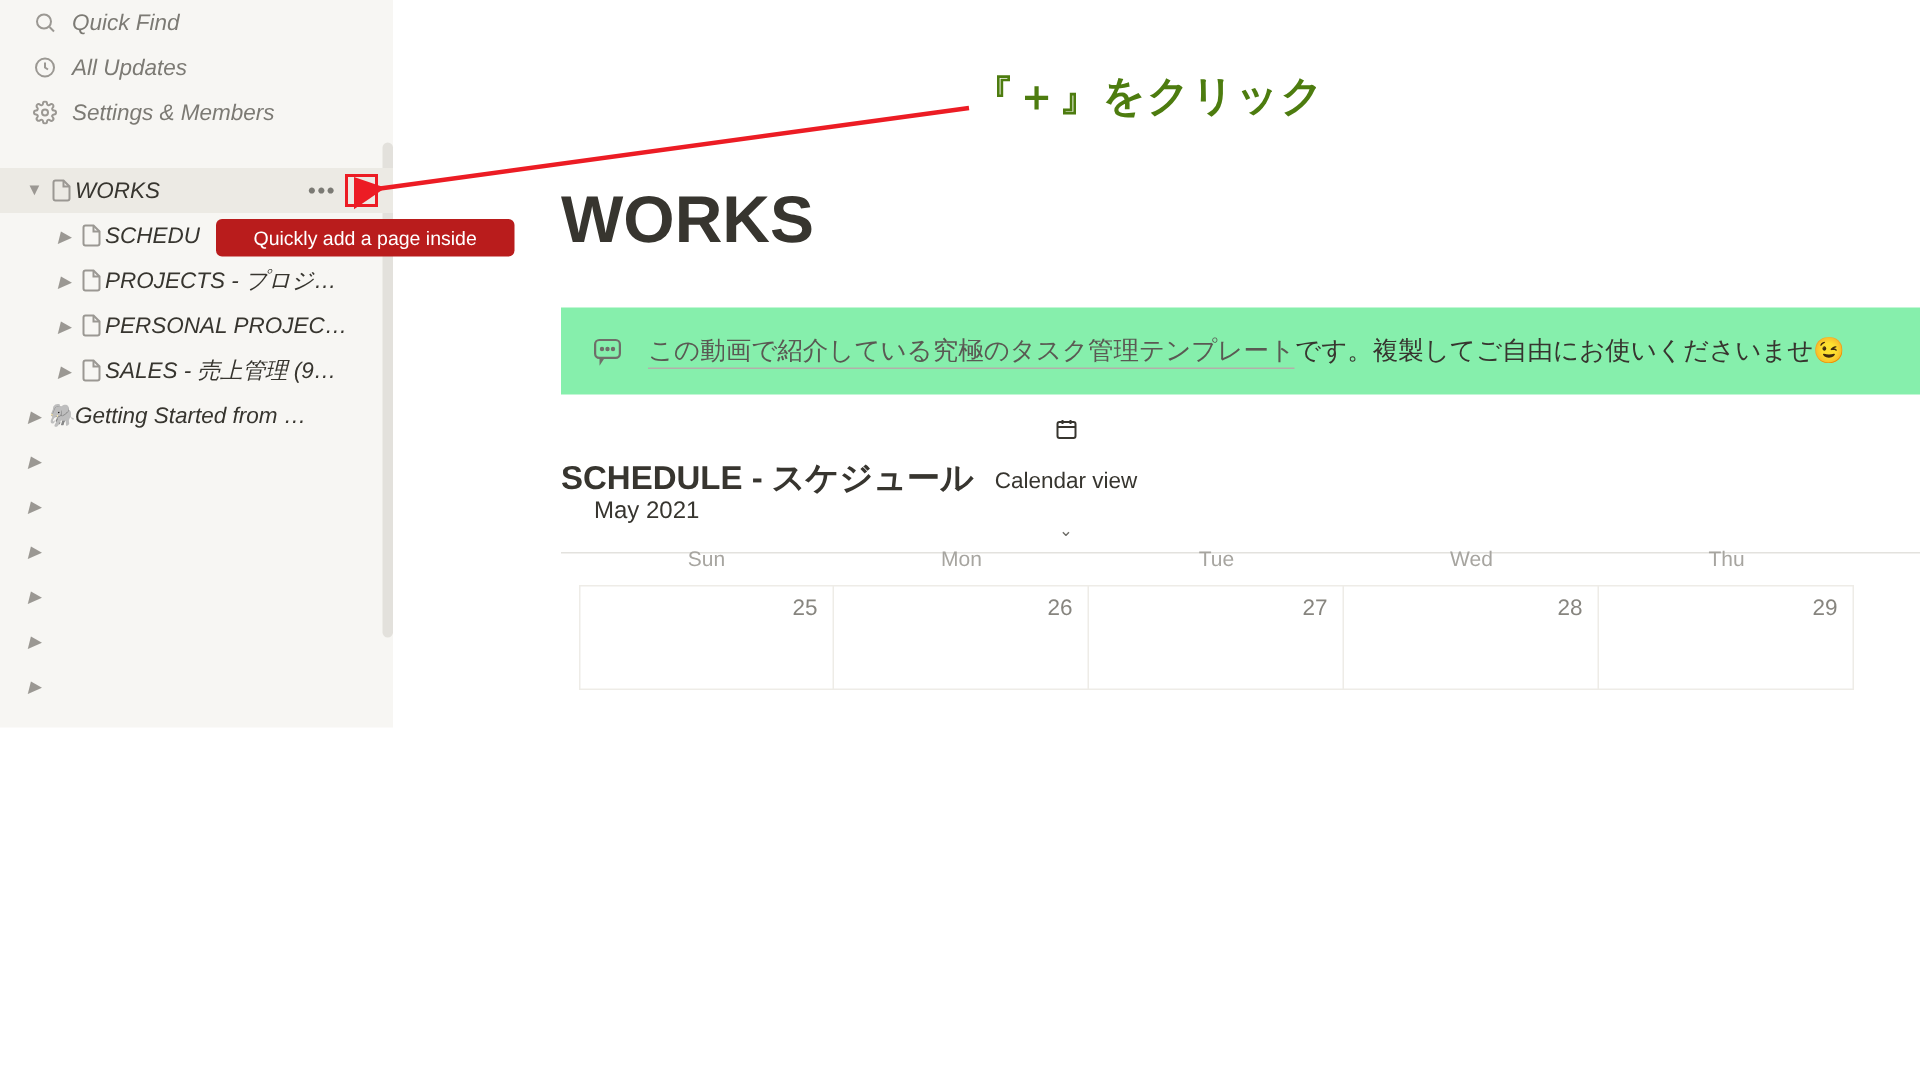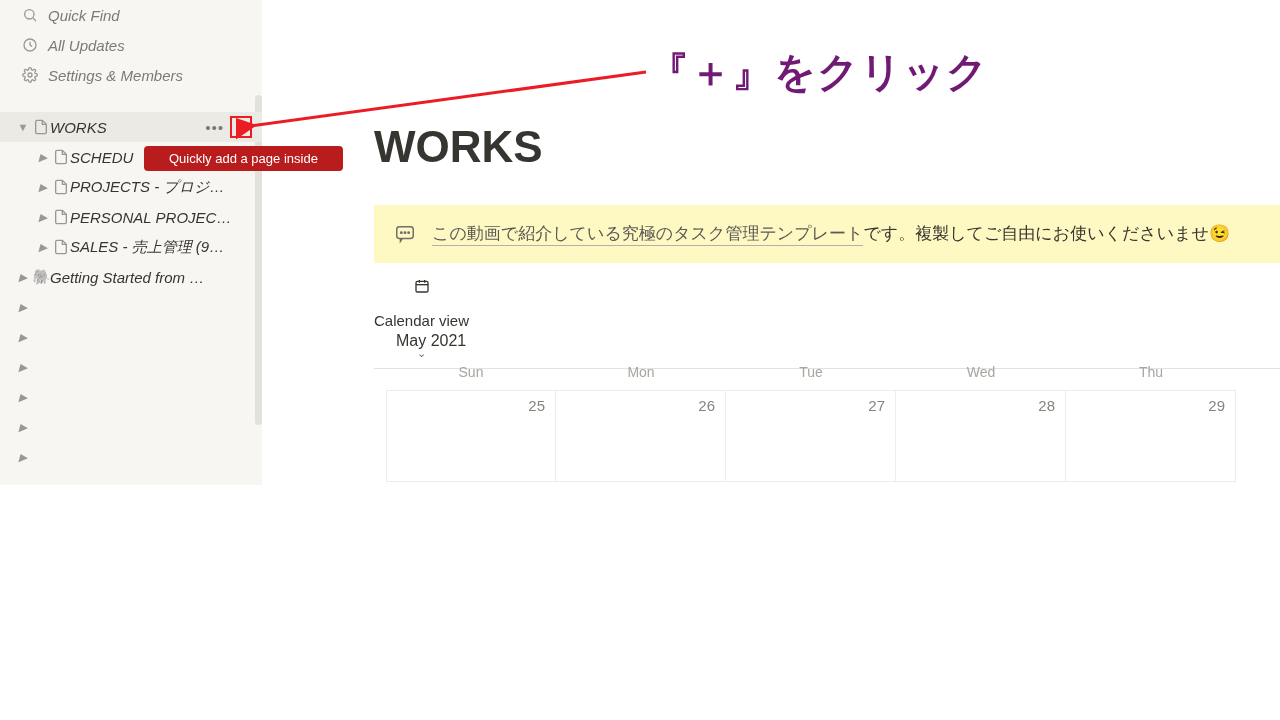--- a/index.html
+++ b/index.html
@@ -23,38 +23,38 @@
   .row-actions { position:absolute; right:10px; top:0; height:30px; display:flex; align-items:center; gap:6px; color:#7b7a74; }
   .dots { font-size:15px; letter-spacing:1px; line-height:1; }
   .plus-box { width:22px; height:22px; border:2px solid #ec1c24; display:flex; align-items:center; justify-content:center; font-size:18px; color:#7b7a74; font-weight:500; line-height:1; }
 
   .tooltip { position:absolute; left:144px; top:146px; background:#b91c1c; color:#fff; font-size:13px; padding:5px 25px; border-radius:4px; z-index:50; white-space:nowrap; }
 
   
   .main { position:absolute; left:262px; top:0; right:0; height:485px; }
   .page-title { position:absolute; left:112px; top:122px; font-size:44px; font-weight:700; }
 
-  .callout { position:absolute; left:112px; top:205px; right:0; height:58px; background:#fef9c3; display:flex; align-items:center; padding:0 20px; gap:16px; font-size:17px; }
+  .callout { position:absolute; left:112px; top:205px; right:0; height:58px; background:#86efac; display:flex; align-items:center; padding:0 20px; gap:16px; font-size:17px; }
   .callout .link { color:#5a5953; border-bottom:1px solid #b2b0aa; display:inline-block; line-height:1.4; }
 
   .db-header { position:absolute; left:112px; top:278px; right:0; display:flex; align-items:center; gap:14px; border-bottom:1px solid #e3e2de; padding-bottom:8px; }
   .db-title { font-size:22px; font-weight:700; }
   .view-btn { display:flex; align-items:center; gap:18px; font-size:15px; color:#37352f;flex-direction:column; }
 
   .cal { position:absolute; left:124px; top:322px; right:0; }
   .cal-month { font-size:16px; color:#37352f; padding:10px 10px 0 10px; }
   .cal-head { display:grid; grid-template-columns:repeat(5, 170px); margin-top:14px; }
   .cal-head div { text-align:center; font-size:14px; color:#a7a5a0; }
   .cal-body { display:grid; grid-template-columns:repeat(5, 170px); margin-top:10px; }
-  .cal-cell { height:92px; border:1px solid #eeece7; position:relative; }
+  .cal-cell { height:70px; border:1px solid #eeece7; position:relative; }
   .cal-cell + .cal-cell { border-left:none; }
   .cal-date { position:absolute; right:10px; top:6px; font-size:15px; color:#87857f; }
 
   
-  .anno-text { position:absolute; left:648px; top:45px; font-size:41px; font-weight:700; color:#701a75; letter-spacing:1px; white-space:nowrap;}
+  .anno-text { position:absolute; left:648px; top:45px; font-size:28px; font-weight:700; color:#4d7c0f; letter-spacing:1px; white-space:nowrap;}
   .arrow-svg { position:absolute; left:236px; top:60px; pointer-events:none; }
 
   
   svg { display:block; }
 </style>
 </head>
 <body>
 
 <div class="app">
 
@@ -195,20 +195,21 @@
             <circle cx="12" cy="10.5" r="0.8" fill="#6f6e69"></circle>
             <circle cx="16" cy="10.5" r="0.8" fill="#6f6e69"></circle>
           </svg>
       </span>
       <span>
         <span class="link">この動画で紹介している究極のタスク管理テンプレート</span><span>です。複製してご自由にお使いくださいませ</span><span>😉</span>
       </span>
     </div>
 
     <div class="db-header">
+      <span class="db-title">SCHEDULE - スケジュール</span>
       <span class="view-btn">
         <span>
           <svg width="16" height="16" viewBox="0 0 24 24" fill="none" stroke="#37352f" stroke-width="2">
               <rect x="3" y="5" width="18" height="16" rx="2"></rect>
               <line x1="3" y1="10" x2="21" y2="10"></line>
               <line x1="8" y1="3" x2="8" y2="7"></line>
               <line x1="16" y1="3" x2="16" y2="7"></line>
             </svg>
         </span>
         <span>Calendar view</span>

